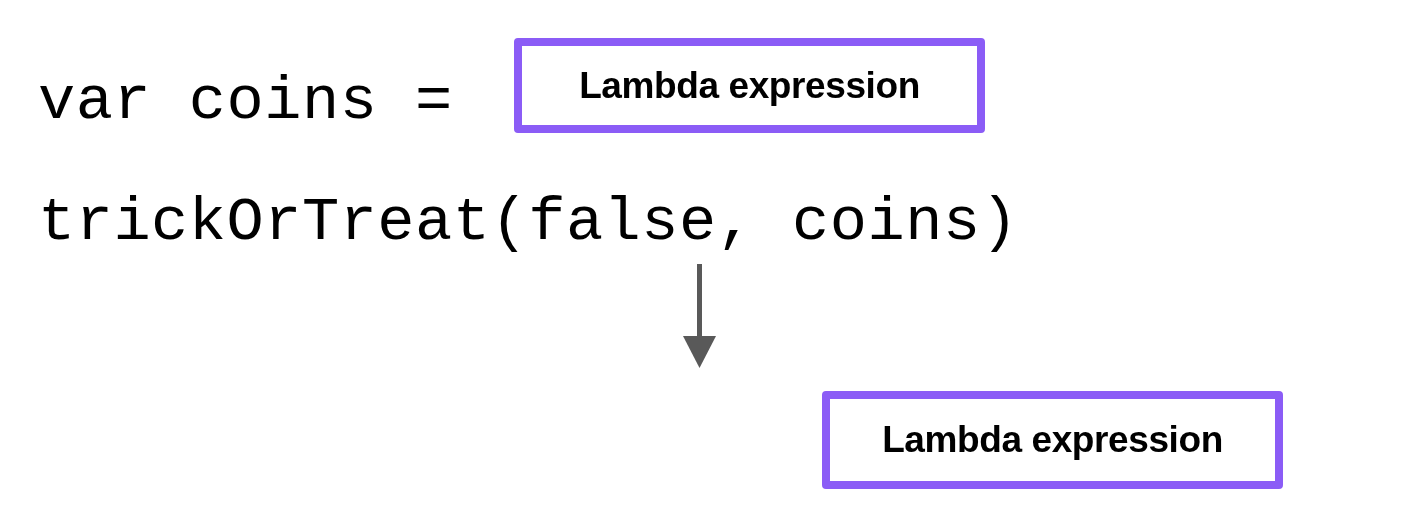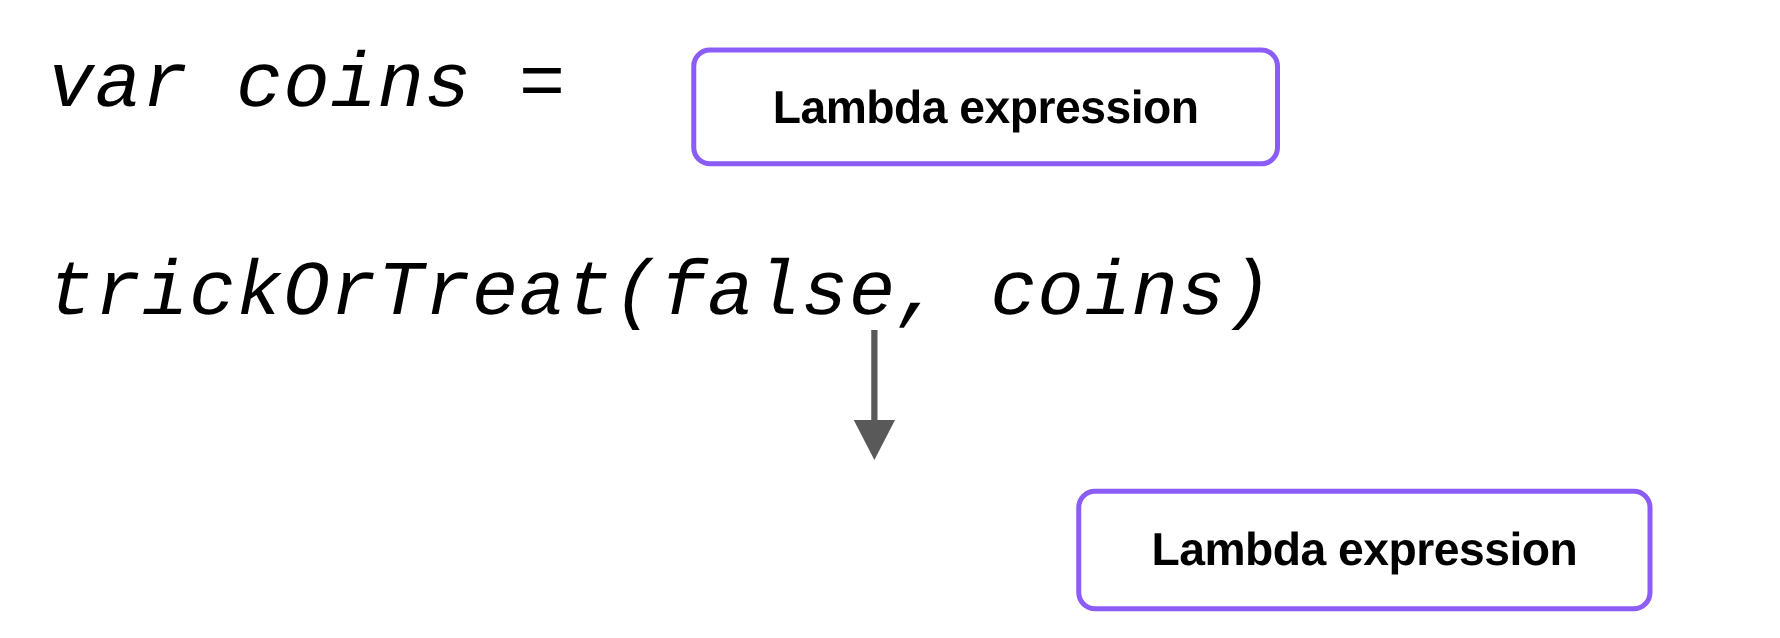--- a/index.html
+++ b/index.html
@@ -16,47 +16,45 @@
     width: 1424px;
     height: 510px;
     background: #ffffff;
     overflow: hidden;
   }
 
   
   .code-row {
     position: absolute;
     display: flex;
-    align-items: flex-start;
+    align-items: flex-end;
     white-space: pre;
-    font-style: italic;
   }
   .code-text {
     font-family: "Liberation Mono", "DejaVu Sans Mono", monospace;
     font-size: 62px;
     line-height: 1;
     letter-spacing: 0.5px;
     color: #000000;
     white-space: pre;
   }
 
   #row-assignment { left: 38px; top: 38px; height: 95px; }
-  #row-call-before { left: 38px; top: 204px; height: 70px; }
+  #row-call-before { left: 38px; top: 184px; height: 70px; }
   #row-call-after { left: 38px; top: 391px; height: 98px; }
 
   
   .lambda-chip {
     box-sizing: border-box;
     display: flex;
     align-items: center;
     justify-content: center;
-    border: 4px solid #8b5cf6;
-    border-radius: 15px;
+    border: 8px solid #8b5cf6;
+    border-radius: 4px;
     background: #ffffff;
-    margin-left: 39px;
   }
   .lambda-chip-label {
     font-family: "Liberation Sans", sans-serif;
     font-size: 37px;
     font-weight: 700;
     letter-spacing: -0.4px;
     color: #000000;
     white-space: nowrap;
   }
 

